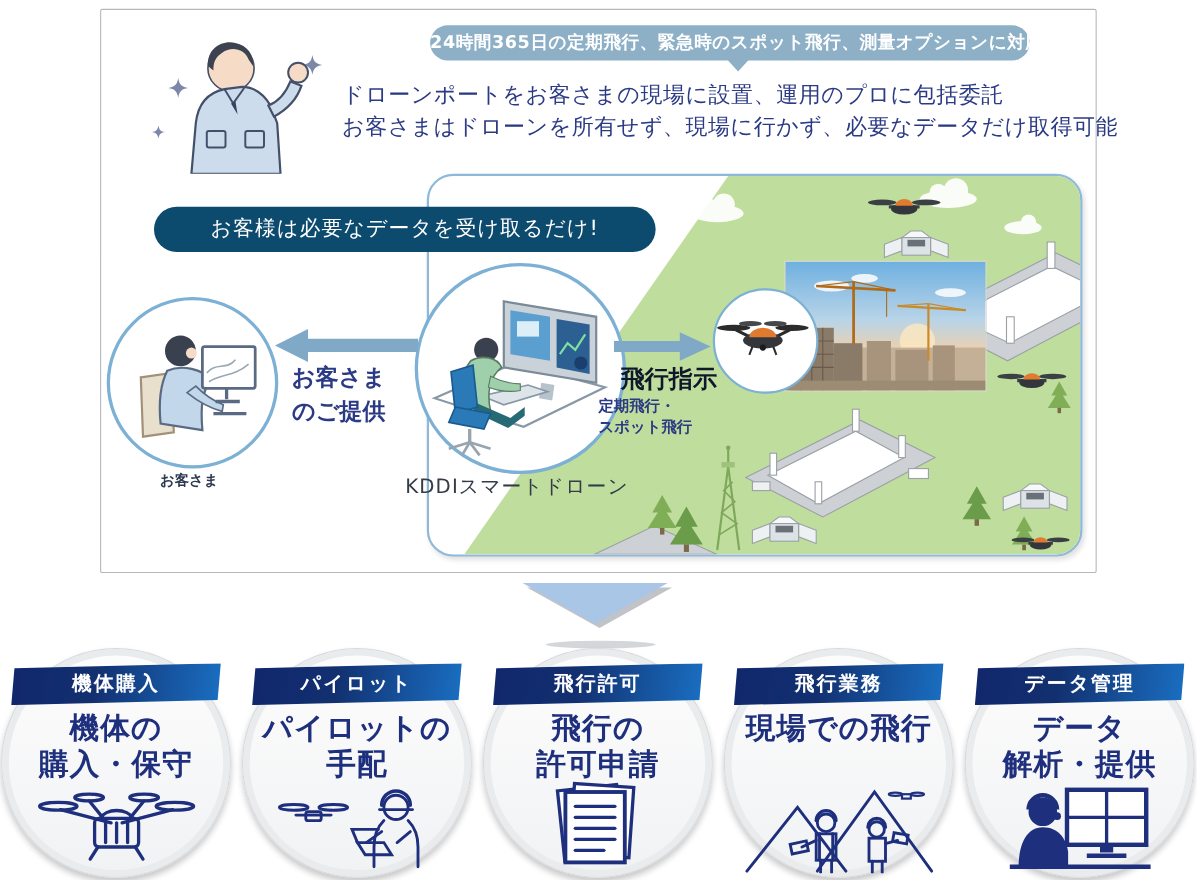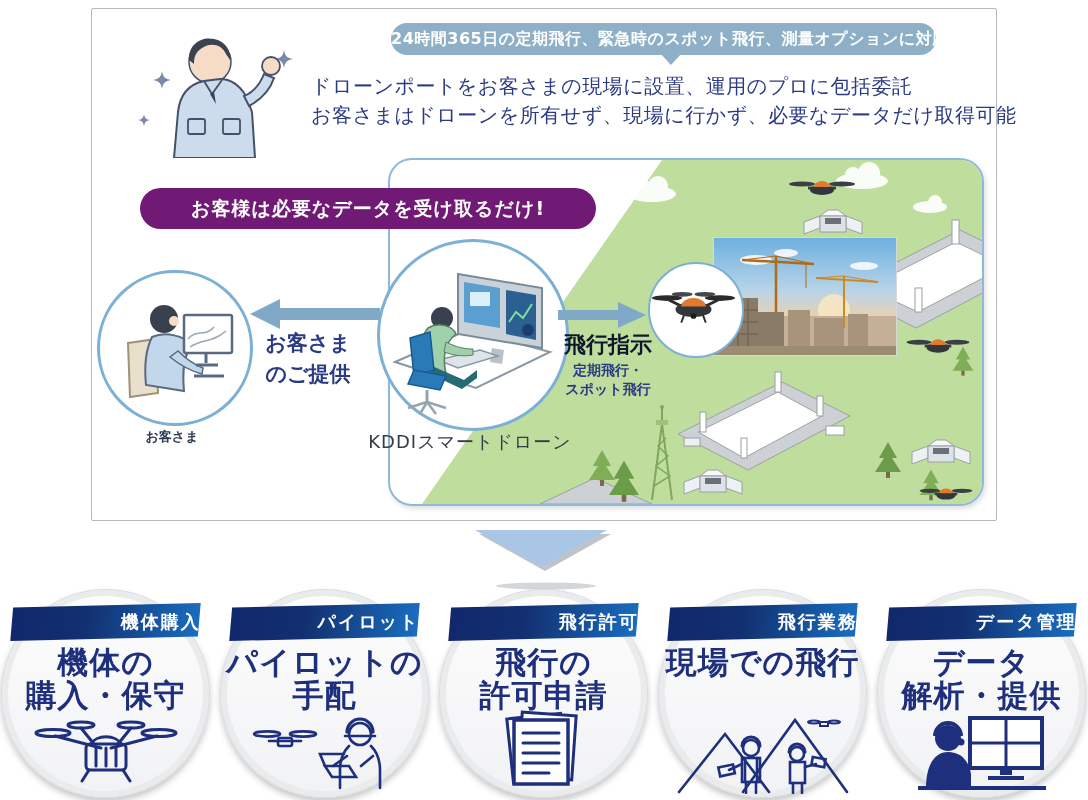--- a/index.html
+++ b/index.html
@@ -18,57 +18,57 @@
   .heading{left:311px;top:72px;width:690px;color:#2b3a84;font-weight:normal;font-size:20px;
           line-height:29px;letter-spacing:.5px;white-space:nowrap;}
 
   
   .panel{left:388px;top:158px;width:592px;height:344px;background:#ffffff;
          border:2px solid #8fb9d9;border-radius:24px;overflow:hidden;
          box-shadow:2px 3px 5px rgba(0,0,0,.12);}
   .panel svg.deco{position:absolute;left:0;top:0;}
   .photo{position:absolute;left:323px;top:77px;width:182px;height:117px;border:1px solid #d8d8d8;}
 
-  .pill{left:140px;top:188px;width:456px;height:41px;background:#701a75;border-radius:21px;
-        color:#fff;font-weight:bold;font-size:19px;line-height:41px;text-align:center;
+  .pill{left:140px;top:188px;width:456px;height:41px;background:#0c4a6e;border-radius:21px;
+        color:#fff;font-weight:normal;font-size:19px;line-height:41px;text-align:center;
         letter-spacing:1px;white-space:nowrap;z-index:6;}
 
   .ring{border-radius:50%;background:#ffffff;border:3px solid #7cb0d4;z-index:5;}
   .customer-circle{left:97px;top:270px;width:150px;height:150px;}
   .operator-circle{left:377px;top:239px;width:186px;height:186px;}
   .drone-circle{left:648px;top:262px;width:92px;height:92px;border-width:2.5px;}
 
   .customer-label{left:97px;top:428px;width:150px;text-align:center;color:#2c3950;
         font-weight:bold;font-size:13px;z-index:6;}
   .operator-label{left:350px;top:430px;width:240px;text-align:center;color:#333c48;
         font-size:18px;letter-spacing:1px;z-index:6;white-space:nowrap;}
 
   .arrow-svg{z-index:6;}
   .data-arrow-label{left:240px;top:328px;width:136px;text-align:center;color:#2b3a84;
         font-weight:bold;font-size:21px;line-height:31px;z-index:6;}
   .flight-title{left:552px;top:330px;width:112px;text-align:center;color:#0f172a;
         font-weight:bold;font-size:22px;z-index:6;}
-  .flight-sub{left:544px;top:361px;width:128px;text-align:center;color:#2b3a84;
+  .flight-sub{left:544px;top:361px;width:128px;color:#2b3a84;
         font-weight:bold;font-size:14px;line-height:19px;z-index:6;}
 
   
   .down-arrow{left:470px;top:526px;width:152px;height:66px;}
 
   
   .step{top:589px;width:207px;height:207px;border-radius:50%;
         background:linear-gradient(180deg,#fdfdfd,#f1f2f4);
         box-shadow:inset 0 0 0 6px #e9ebed, 0 4px 6px rgba(0,0,0,.22);
         border:1px solid #d7dadd;}
   .ribbon{position:absolute;left:4%;top:13px;width:92%;height:38px;
         background:linear-gradient(97deg,#11276c 0%,#123070 40%,#1a6fc2 100%);
         clip-path:polygon(1.5% 12%,100% 0%,98.5% 88%,0% 100%);
-        color:#fff;font-weight:bold;font-size:18px;line-height:38px;text-align:right;
+        color:#fff;font-weight:bold;font-size:18px;line-height:38px;text-align:center;
         letter-spacing:2px;}
   .step-title{position:absolute;left:0;top:56px;width:100%;text-align:center;color:#1e2f7d;
-        font-weight:bold;font-size:31px;line-height:33px;letter-spacing:1px;}
+        font-weight:bold;font-size:27px;line-height:33px;letter-spacing:1px;}
   .step:nth-of-type(4) .step-title{padding-top:9px;}
   .step-icon{position:absolute;left:0;top:118px;width:100%;text-align:center;}
 </style>
 </head>
 <body>
 
 <div id="stage">
 
   <div class="abs main-box"></div>
 

